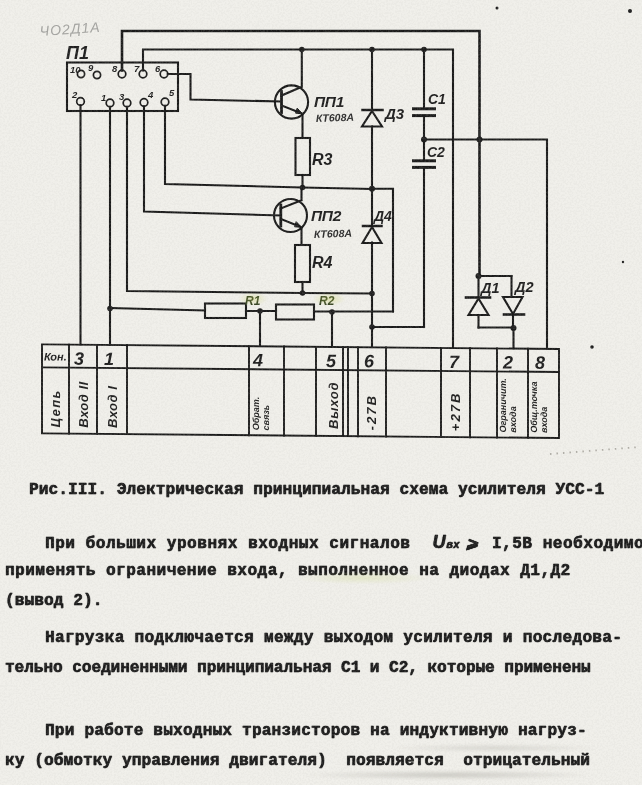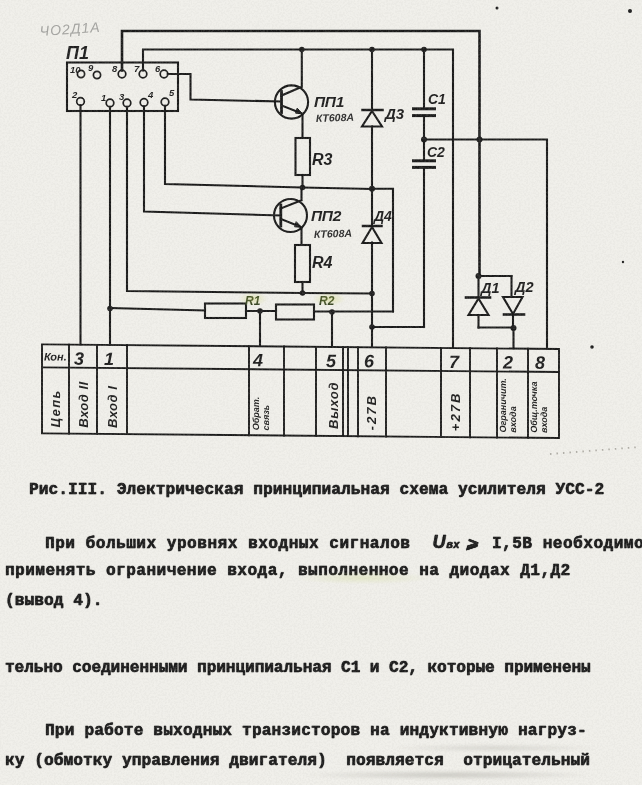--- a/index.html
+++ b/index.html
@@ -199,26 +199,27 @@
   <g stroke="none" fill="#1c1c1c" font-family="Liberation Sans" font-style="italic" font-weight="bold" font-size="9" transform="translate(0,-1) matrix(1,0.009,0,1,0,0)">
     <text transform="translate(259,429) rotate(-90)">Обрат.</text>
     <text transform="translate(269,429) rotate(-90)">связь</text>
     <text transform="translate(506,429) rotate(-90)">Ограничит.</text>
     <text transform="translate(516,429) rotate(-90)">входа</text>
     <text transform="translate(537,429) rotate(-90)">Общ.точка</text>
     <text transform="translate(547,429) rotate(-90)">входа</text>
   </g>
 </svg>
 
-<div class="tw" style="left:29px;top:481px;">Рис.III. Электрическая принципиальная схема усилителя УСС-2</div>
+<div class="tw" style="left:29px;top:481px;">Рис.III. Электрическая принципиальная схема усилителя УСС-1</div>
 
 <div class="tw" style="left:45px;top:532px;letter-spacing:0.55px;">При больших уровнях входных сигналов <span class="hw" style="font-size:18px;margin-left:12px;margin-right:3px;">U<span style="font-size:11px;">вх</span> <span style="font-size:15px;">⩾</span></span> I,5В необходимо</div>
 <div class="tw" style="left:5px;top:562px;letter-spacing:0.5px;">применять ограничение входа, выполненное на диодах Д1,Д2</div>
-<div class="tw" style="left:5px;top:592px;">(вывод 4).</div>
-
+<div class="tw" style="left:5px;top:592px;">(вывод 2).</div>
+
+<div class="tw" style="left:45px;top:629px;letter-spacing:0.35px;">Нагрузка подключается между выходом усилителя и последова-</div>
 <div class="tw" style="left:5px;top:659px;letter-spacing:0px;">тельно соединенными принципиальная С1 и С2, которые применены</div>
 
 <div class="tw" style="left:5px;top:752px;">ку (обмотку управления двигателя)  появляется  отрицательный</div>
 <div class="tw" style="left:45px;top:722px;letter-spacing:0.25px;">При работе выходных транзисторов на индуктивную нагруз-</div>
 
 <div style="position:absolute;left:238px;top:292px;width:30px;height:14px;background:radial-gradient(ellipse, rgba(190,200,60,0.30), rgba(190,200,60,0) 70%);"></div>
 <div style="position:absolute;left:312px;top:292px;width:34px;height:14px;background:radial-gradient(ellipse, rgba(190,200,60,0.33), rgba(190,200,60,0) 70%);"></div>
 <div style="position:absolute;left:298px;top:572px;width:130px;height:12px;background:radial-gradient(ellipse, rgba(180,200,80,0.22), rgba(180,200,80,0) 75%);"></div>
 
 <div style="position:absolute;left:548px;top:442px;width:94px;height:16px;pointer-events:none;">

